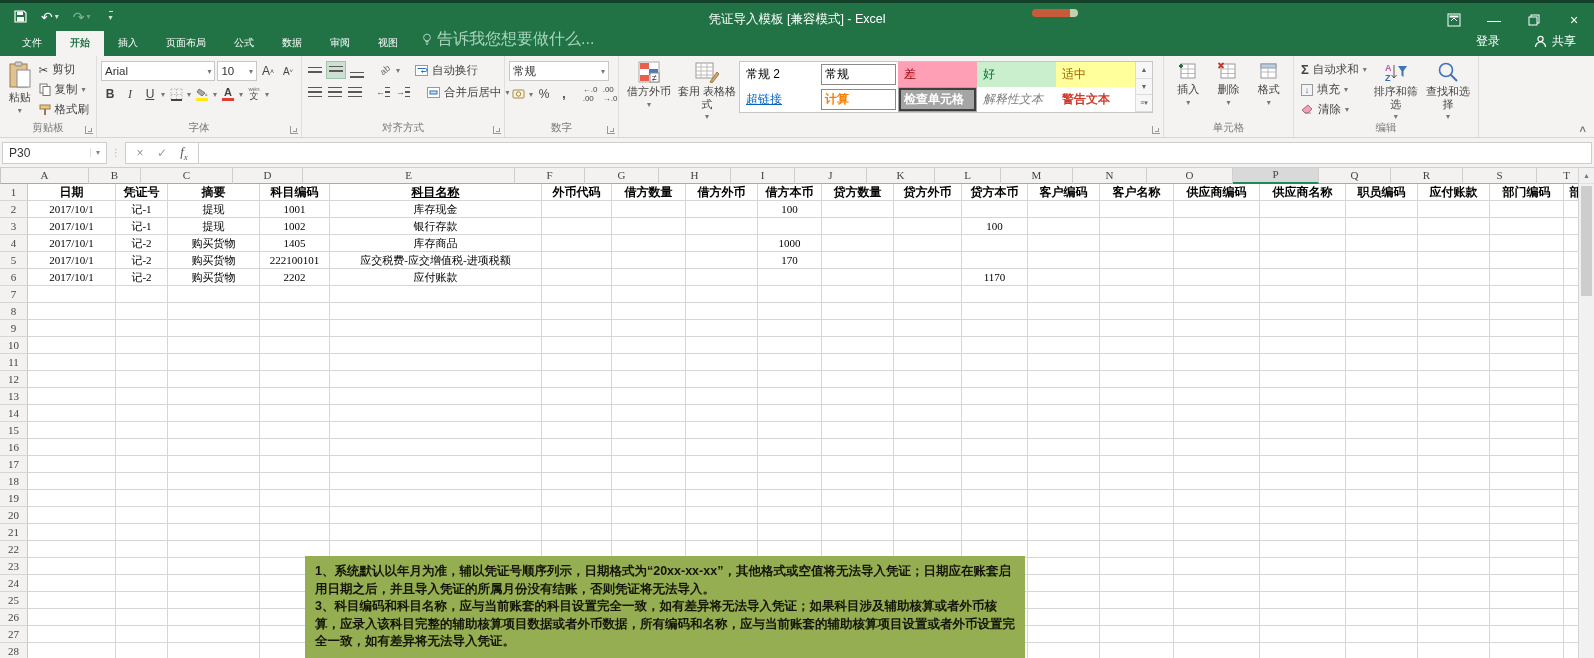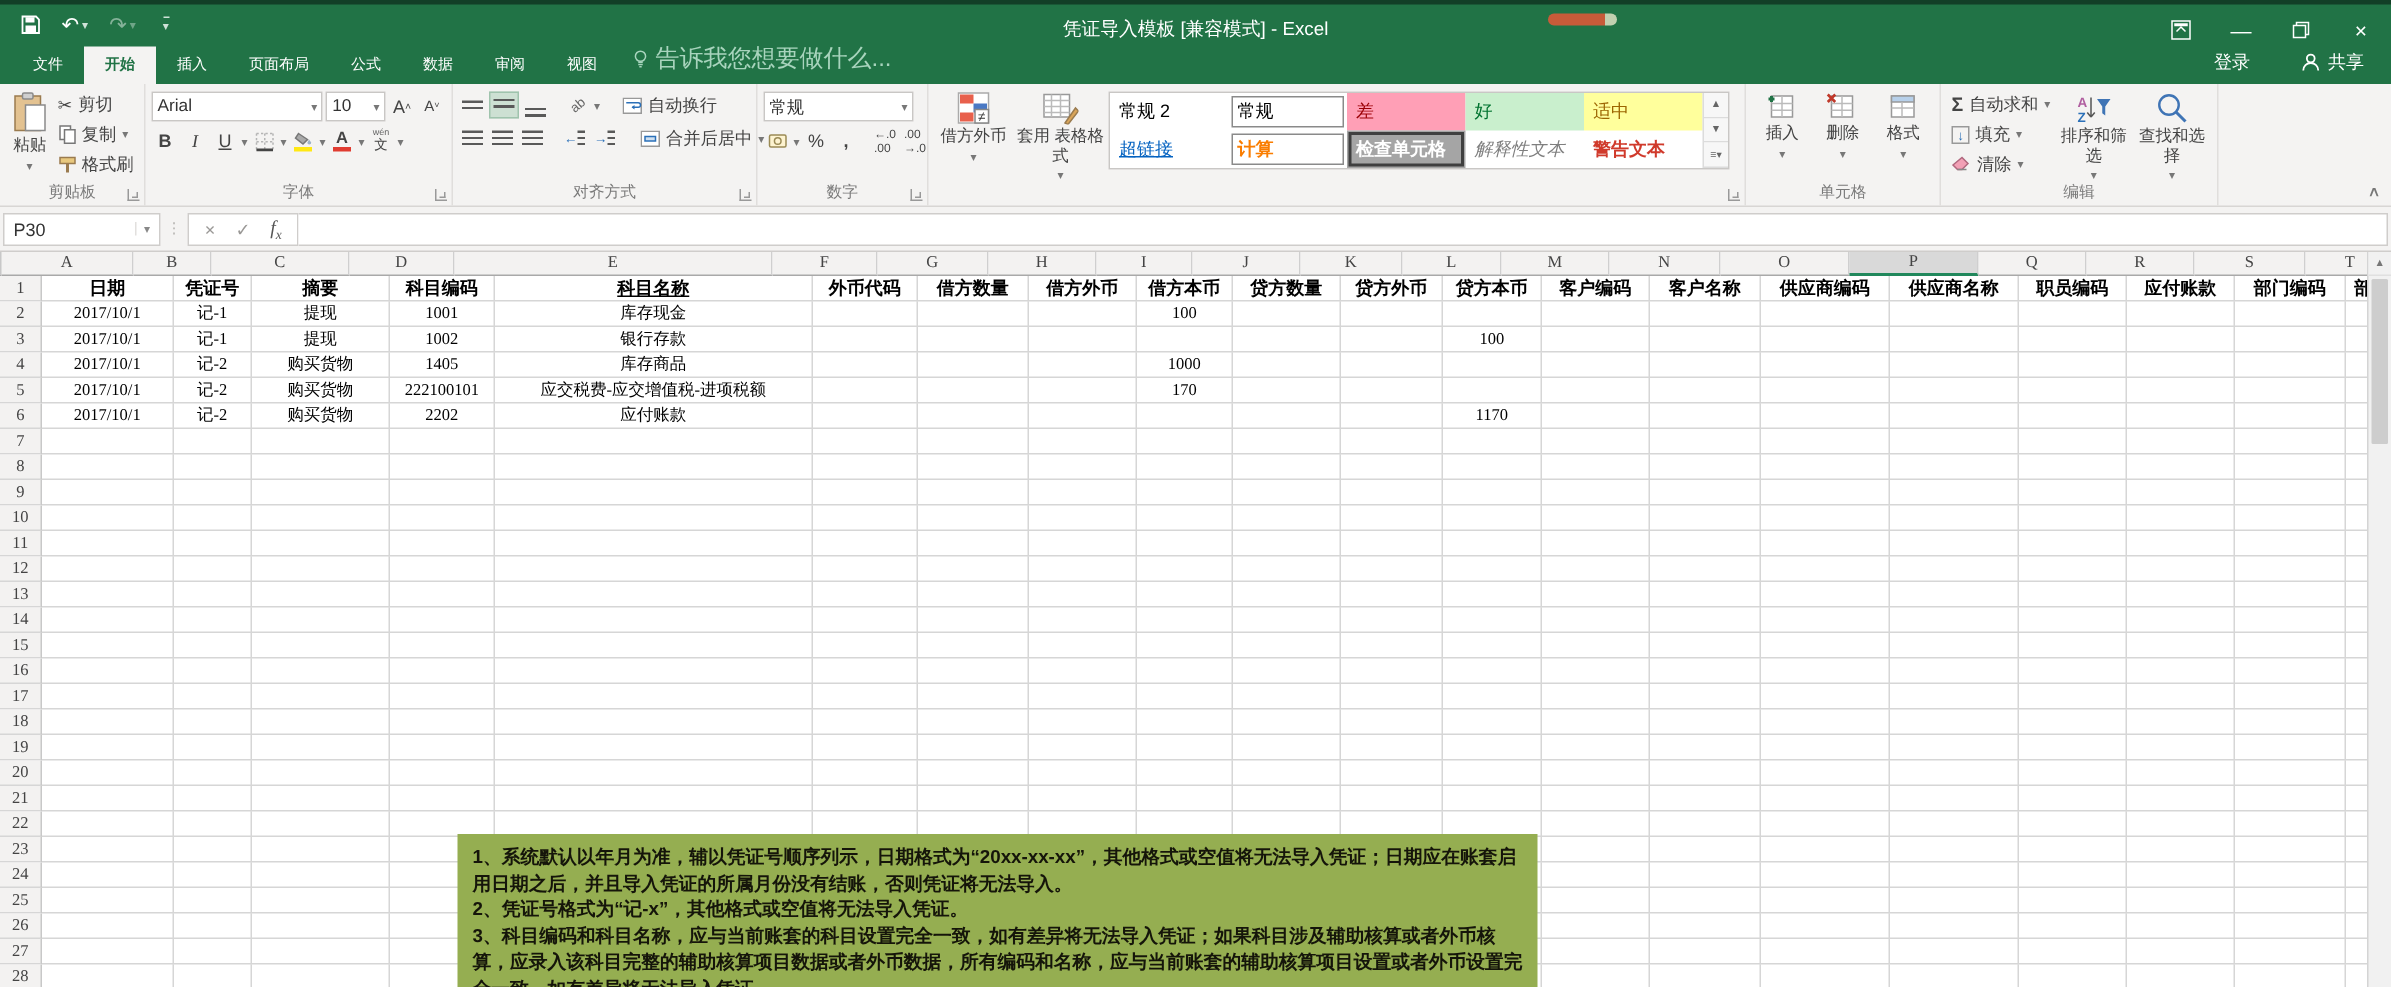--- a/index.html
+++ b/index.html
@@ -1147,21 +1147,20 @@
         <div class="cell" style="width: 86px;"></div>
         <div class="cell" style="width: 86px;"></div>
         <div class="cell" style="width: 72px;"></div>
         <div class="cell" style="width: 72px;"></div>
         <div class="cell" style="width: 74px;"></div>
         <div class="cell" style="width: 60px;"></div>
       </div>
     </div>
   <div class="notes">
     <div>1、系统默认以年月为准，辅以凭证号顺序列示，日期格式为“20xx-xx-xx”，其他格式或空值将无法导入凭证；日期应在账套启用日期之后，并且导入凭证的所属月份没有结账，否则凭证将无法导入。</div>
-    <div>2、凭证号格式为“记-x”，其他格式或空值将无法导入凭证。</div>
     <div>3、科目编码和科目名称，应与当前账套的科目设置完全一致，如有差异将无法导入凭证；如果科目涉及辅助核算或者外币核算，应录入该科目完整的辅助核算项目数据或者外币数据，所有编码和名称，应与当前账套的辅助核算项目设置或者外币设置完全一致，如有差异将无法导入凭证。</div>
 
   </div>
 </div>
 <div class="vscroll">
   <div class="arr">▲</div>
   <div class="thumb"></div>
 </div>
 
 </body></html>

